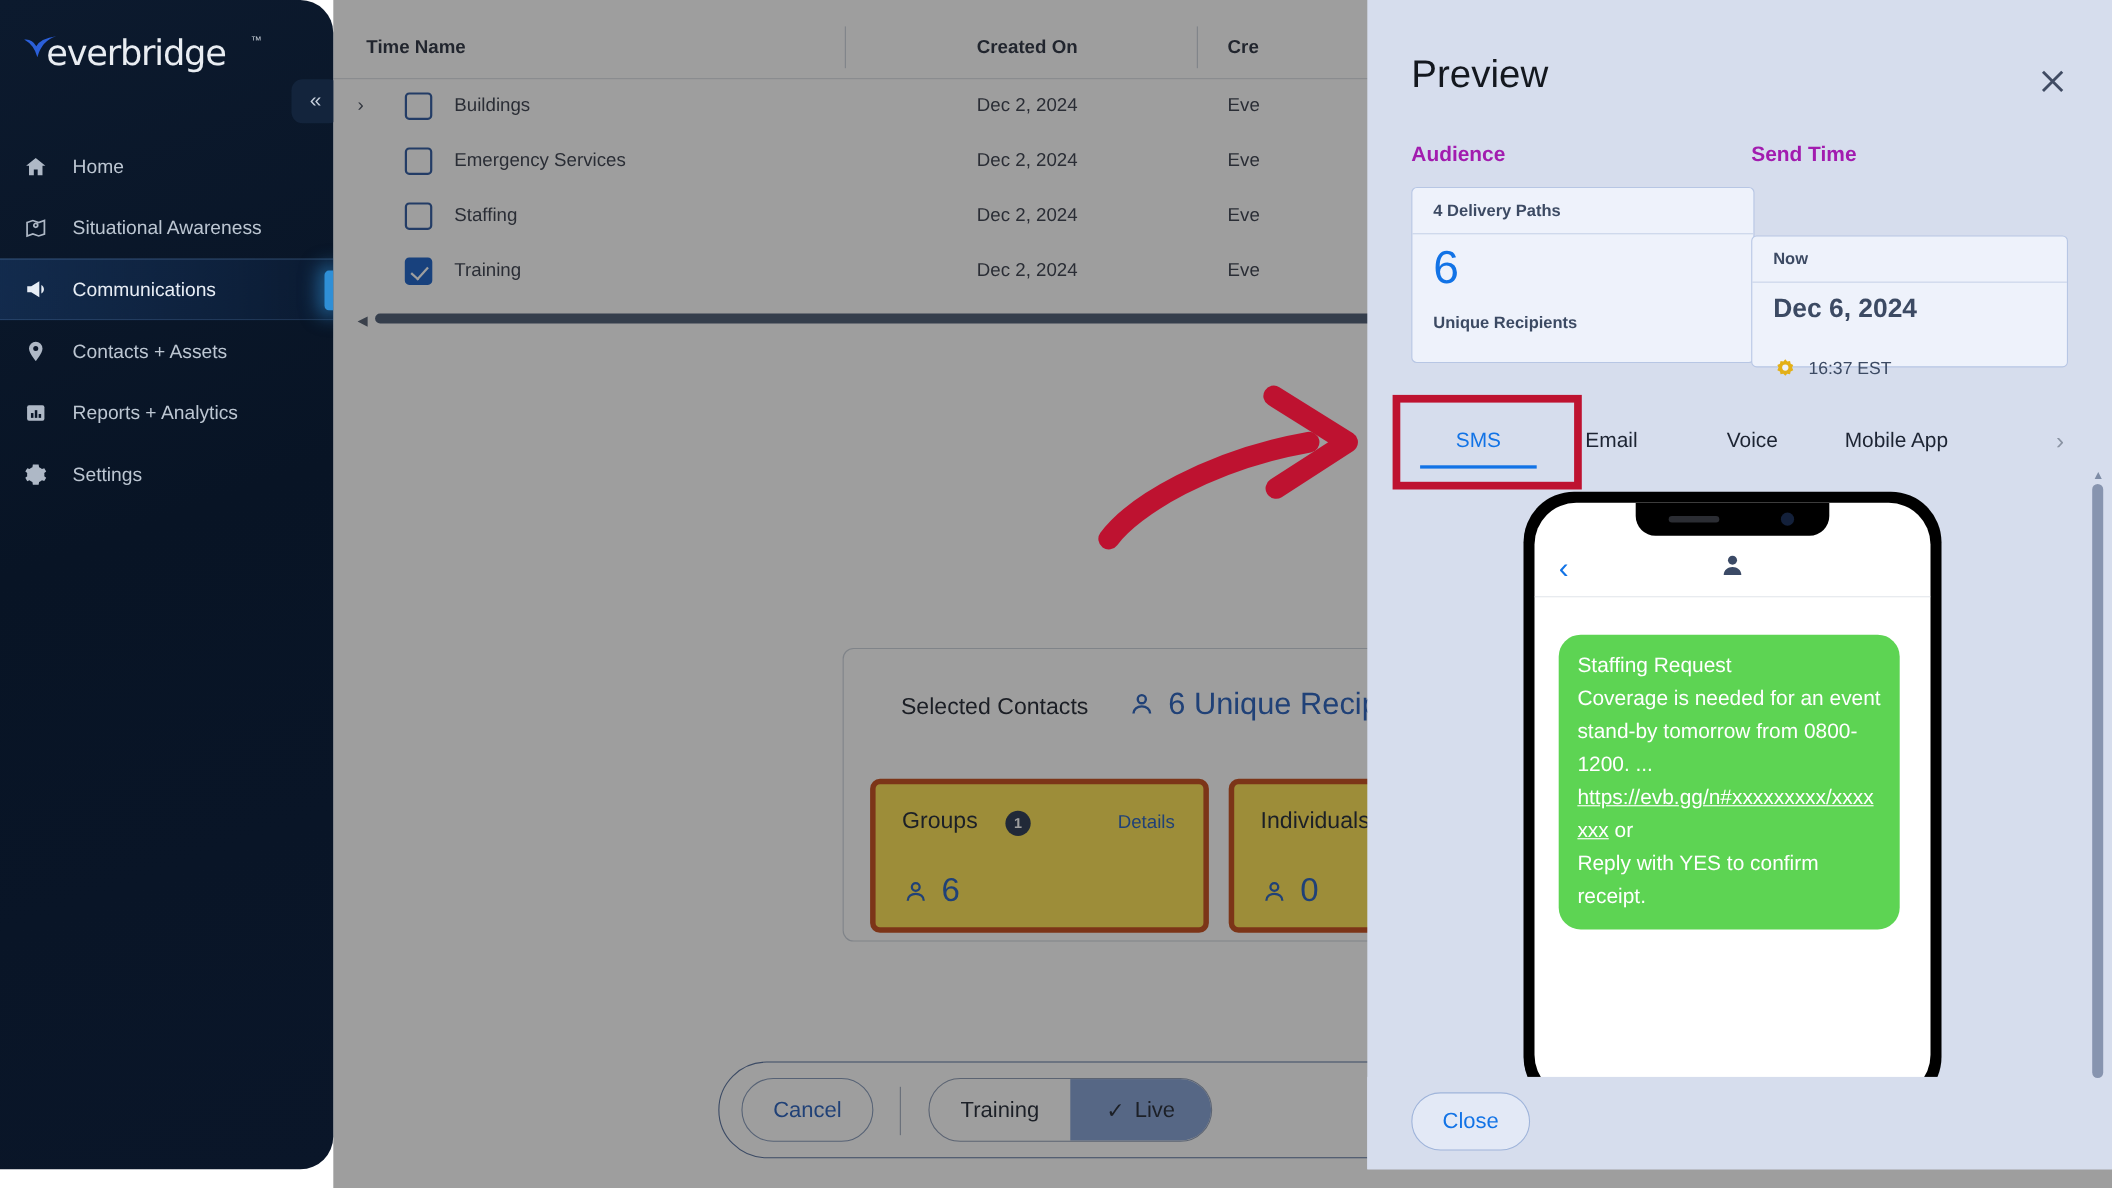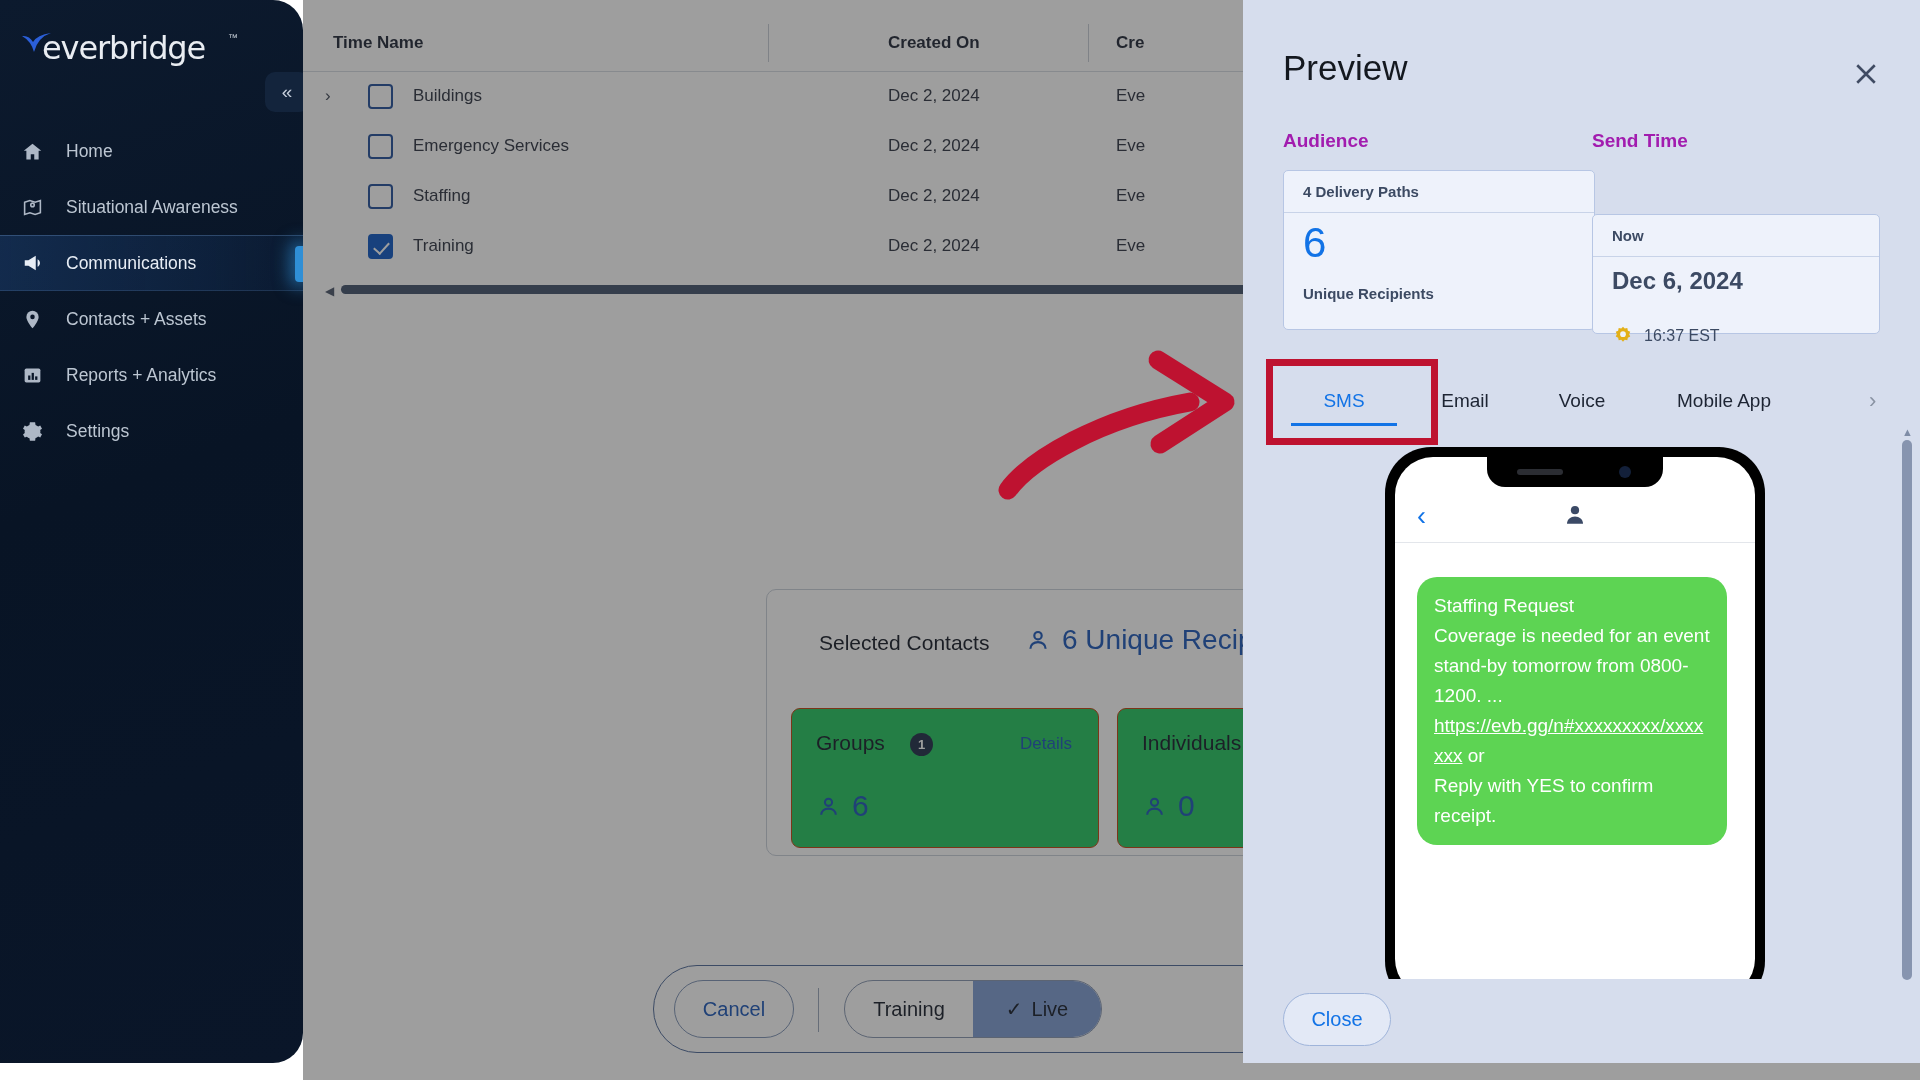--- a/index.html
+++ b/index.html
@@ -92,21 +92,21 @@
     position: absolute; left: 463px; top: 589px; width: 1100px; height: 267px;
     border: 1px solid #c8cfd9; border-radius: 10px; background: #fff;
   }
   .contacts-title { position: absolute; left: 52px; top: 41px; font-size: 21px; color: #111723; }
   .contacts-count {
     position: absolute; left: 258px; top: 34px; font-size: 28px; color: #1a56b8;
     display: flex; align-items: center; gap: 11px;
   }
   .mini-card {
     position: absolute; top: 118px; width: 308px; height: 140px;
-    border: 1px solid #c2410c; border-radius: 9px; background: #22c55e;
+    border: 5px solid #c2410c; border-radius: 9px; background: #fde047;
   }
   .mini-card .mc-title { position: absolute; left: 24px; top: 22px; font-size: 21px; color: #131a27; font-weight: 500; }
   .mini-card .mc-badge {
     position: absolute; top: 24px; width: 23px; height: 23px; border-radius: 50%;
     background: #1d2b45; color: #fff; font-size: 13px; font-weight: bold;
     display: flex; align-items: center; justify-content: center;
   }
   .mini-card .mc-details { position: absolute; right: 26px; top: 25px; font-size: 17px; color: #1a56b8; cursor: pointer; }
   .mini-card .mc-value {
     position: absolute; left: 24px; top: 80px; font-size: 30px; color: #1a56b8;
@@ -423,21 +423,21 @@
     </div>
   </div>
 
   <div class="tabs" style="z-index:41">
     <div class="tab on" style="left:0; width:122px">
       <span>SMS</span>
     </div>
     <div class="tab" style="left:128px; width:108px">
       <span>Email</span>
     </div>
-    <div class="tab" style="left:245px; width:108px">
+    <div class="tab" style="left:256px; width:108px">
       <span>Voice</span>
     </div>
     <div class="tab" style="left:356px; width:170px">
       <span>Mobile App</span>
     </div>
     <div class="tabs-next">›</div>
   </div>
 
   <div class="phone" style="z-index:41">
     <div class="phone-screen">

